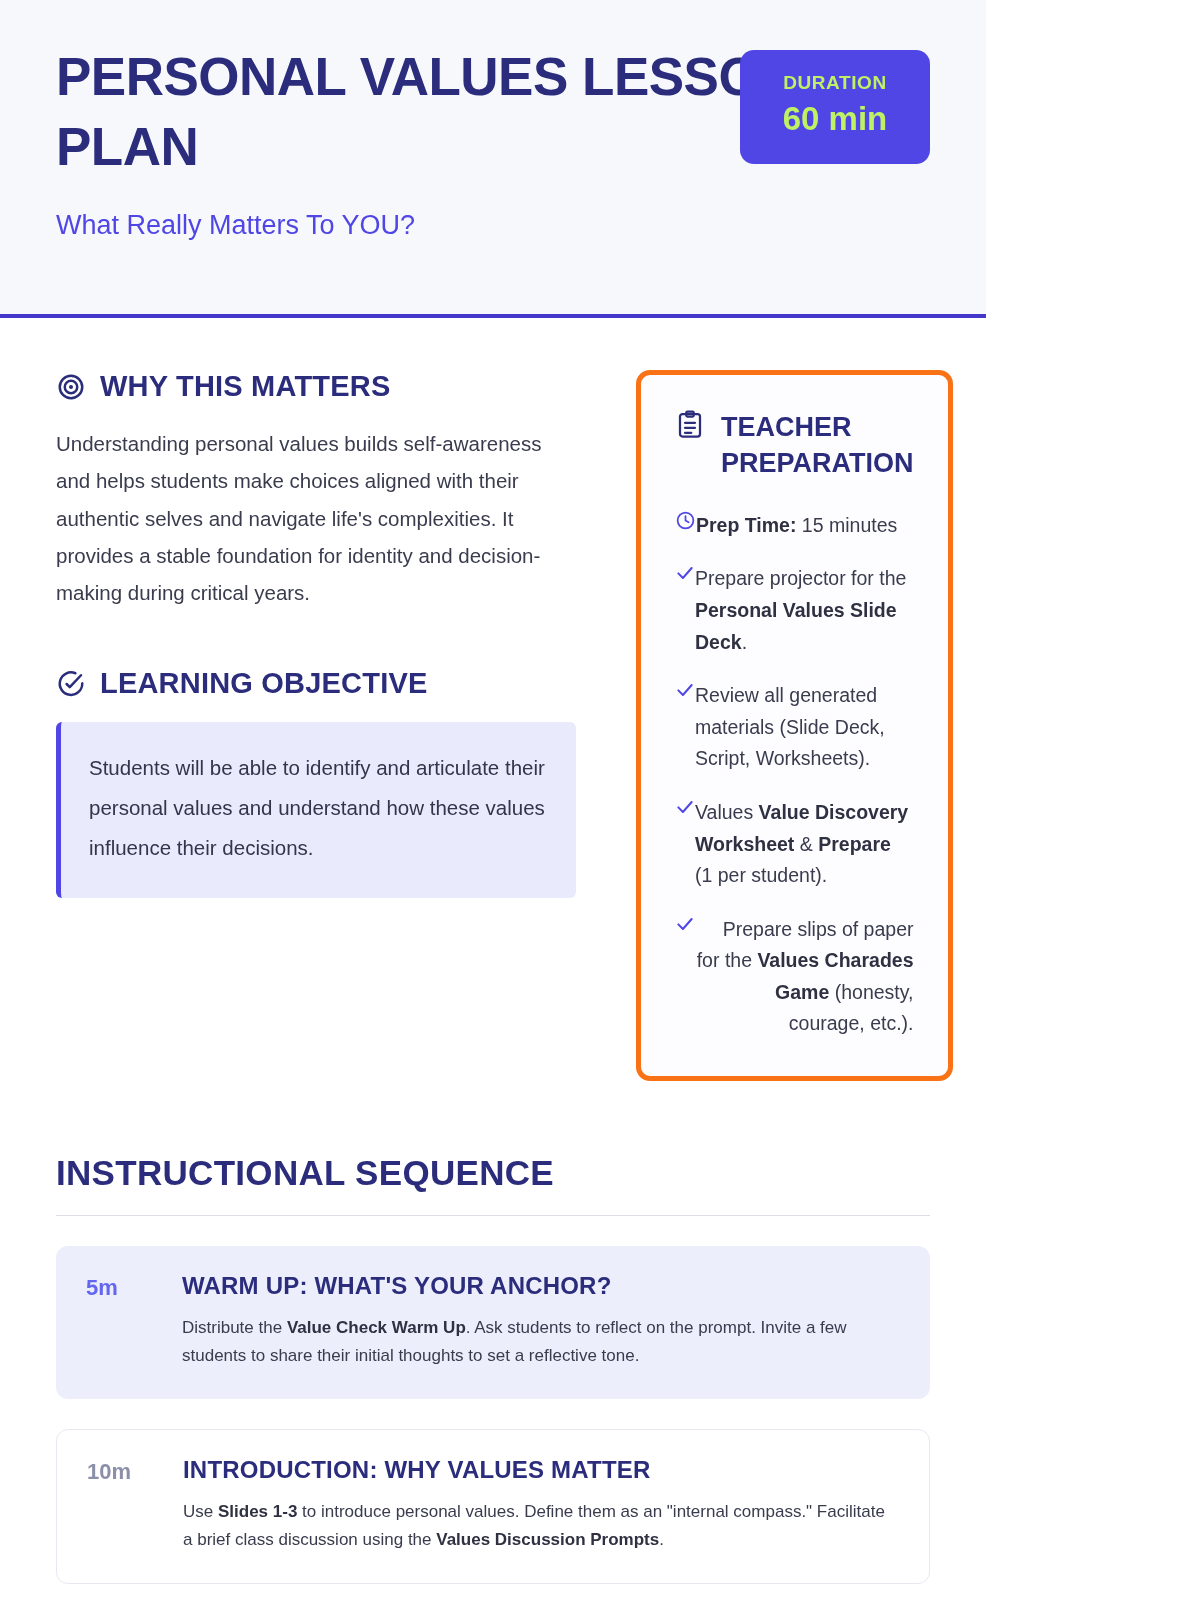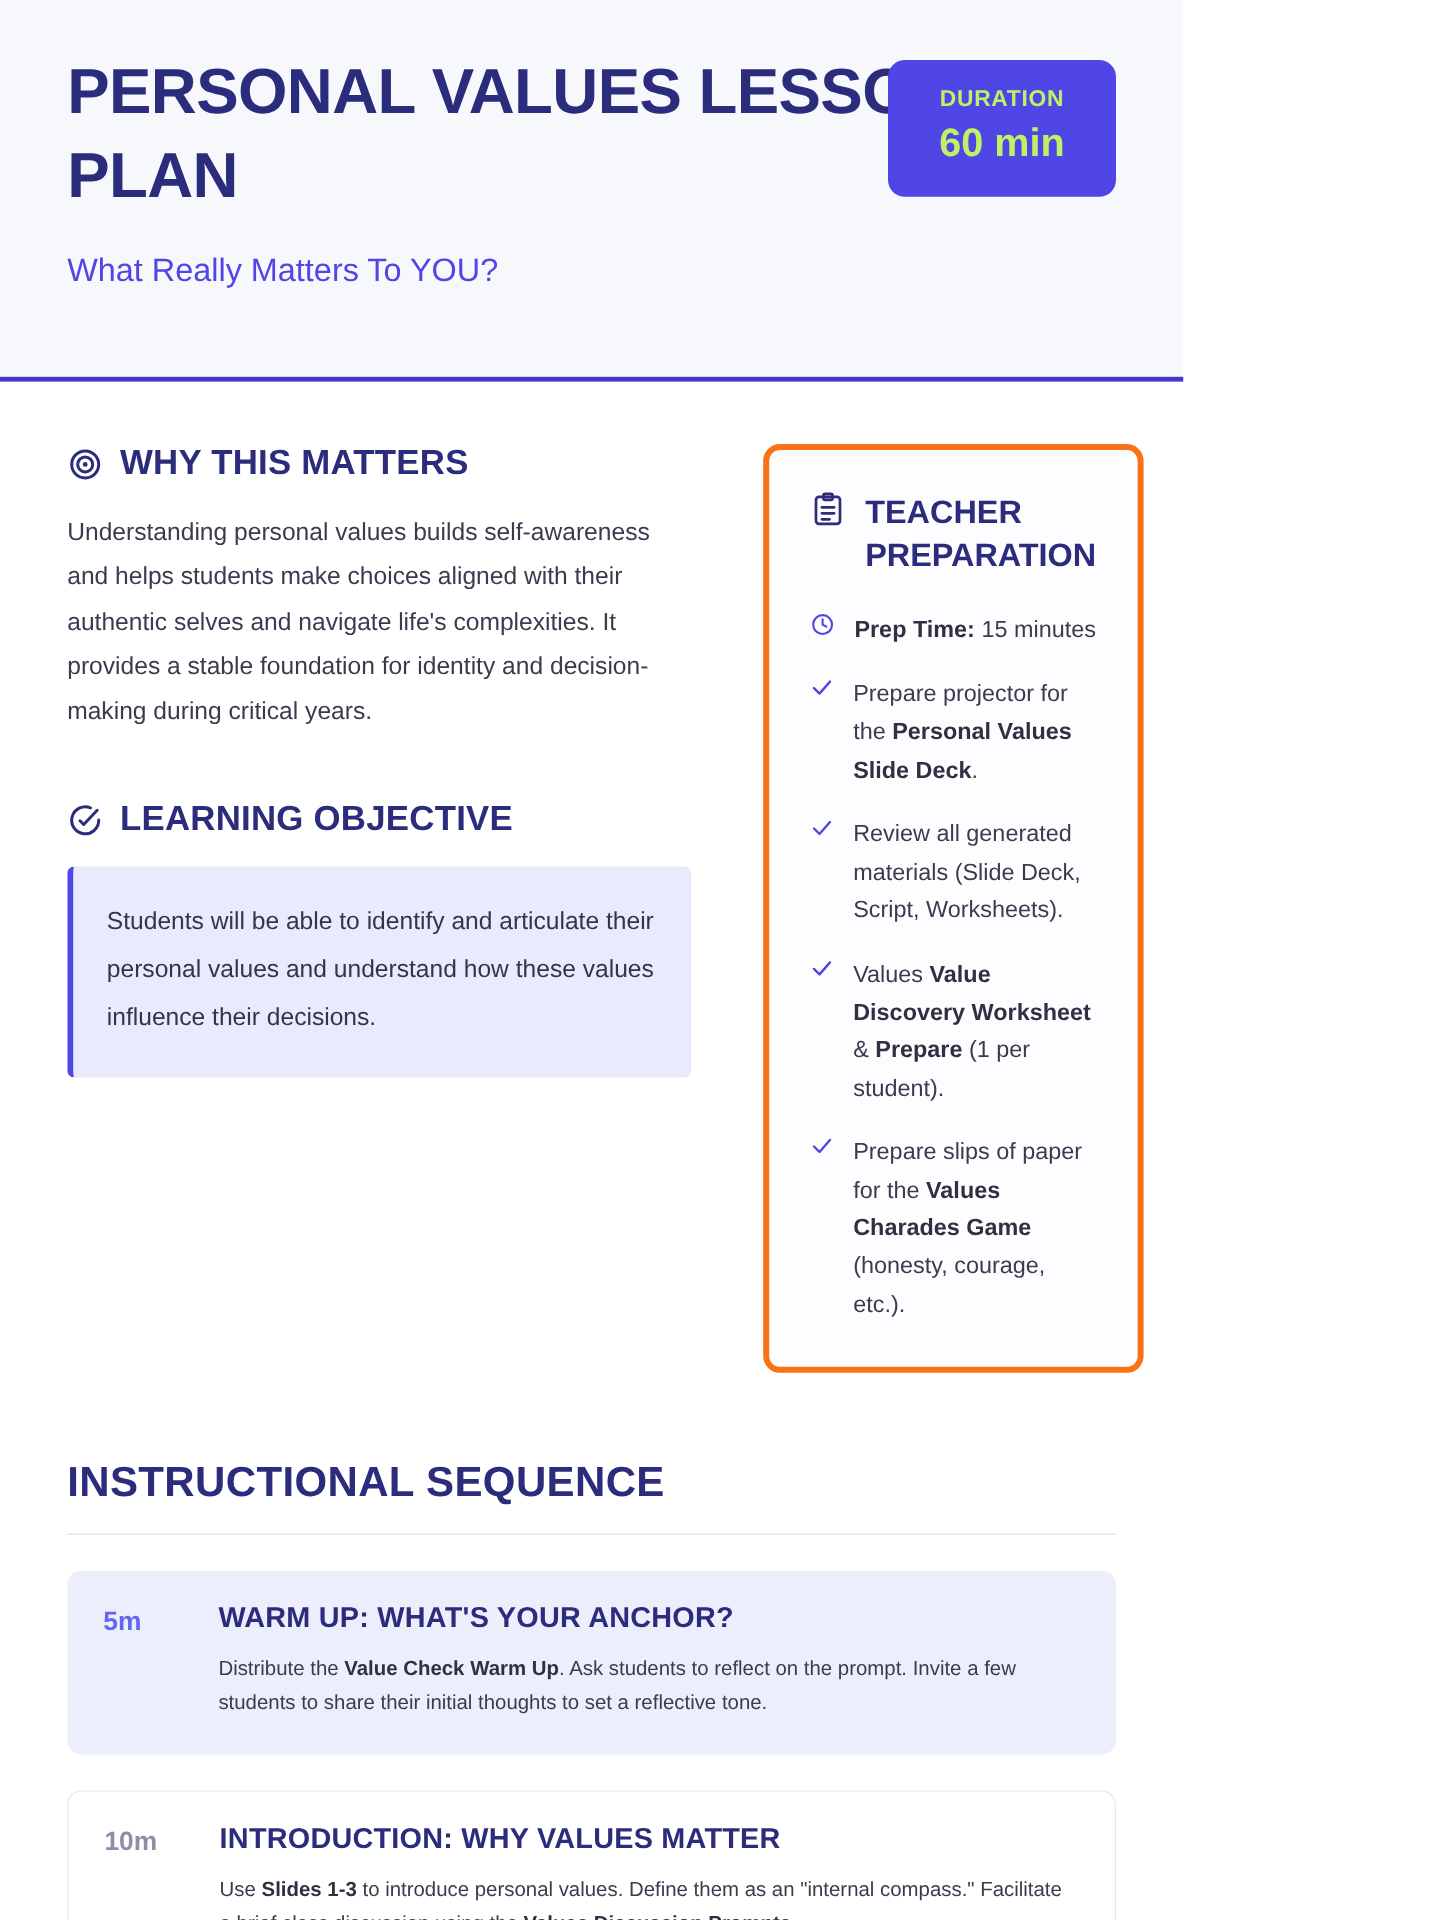--- a/index.html
+++ b/index.html
@@ -117,25 +117,24 @@
   }
   .prep-title {
     font-size: 27px;
     font-weight: 700;
     color: #2b2d7c;
     line-height: 1.35;
     max-width: 300px;
   }
   .prep-item {
     display: flex;
-    gap: 16px;
     align-items: flex-start;
     margin-bottom: 22px;
   }
-  .prep-item:last-child { margin-bottom: 0; }
+  .prep-item:last-child { margin-bottom: 0; text-align: right; }
   .prep-text {
     font-size: 19.5px;
     line-height: 1.62;
     color: #3a3c4e;
   }
   .prep-text b { font-weight: 700; color: #2f3142; }
   .tick { color: #4f46e5; font-size: 21px; line-height: 1.2; }
 
   
   .seq-wrap { margin-top: 72px; }

